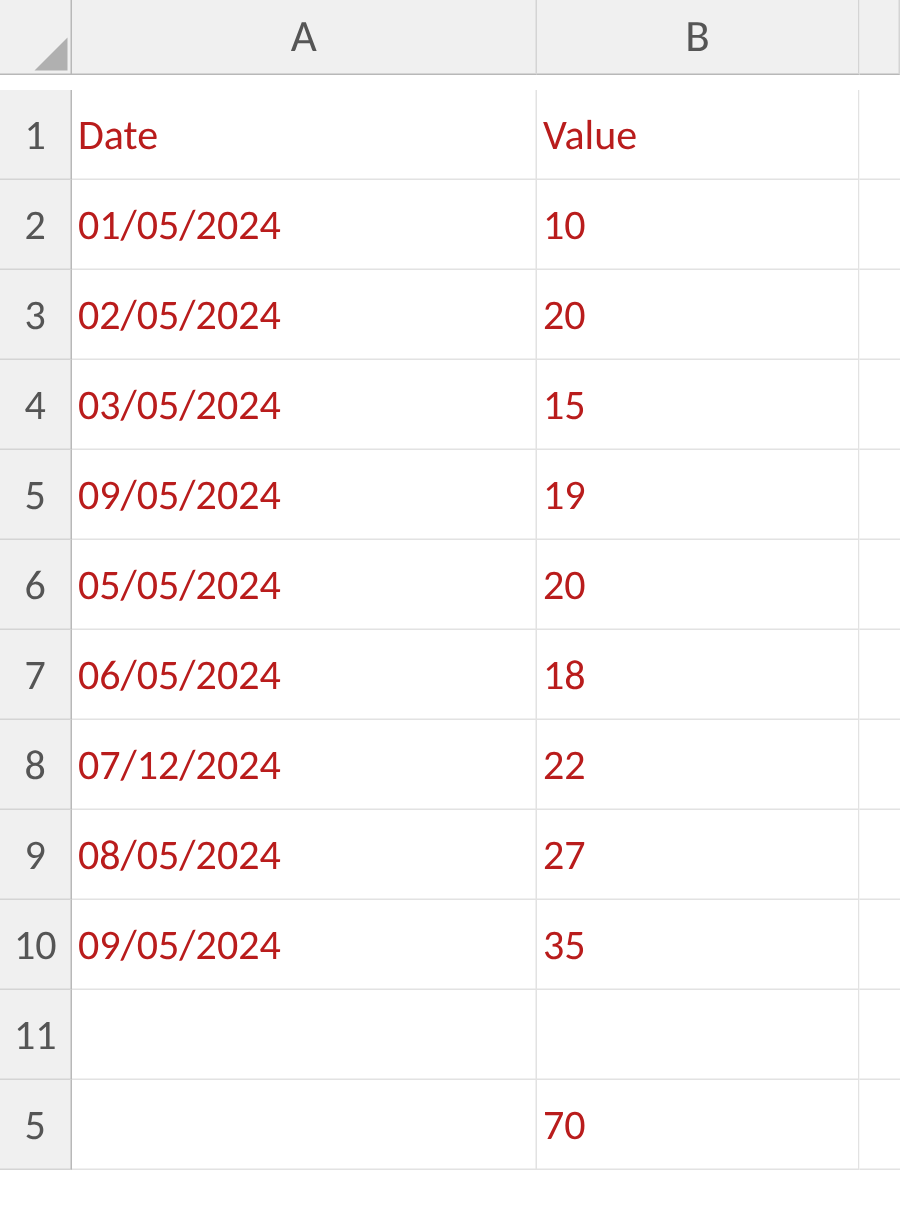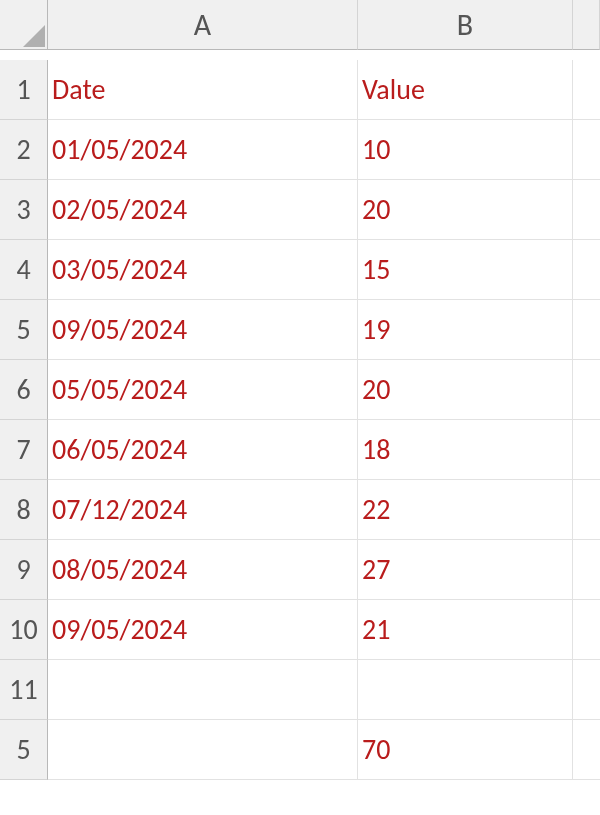--- a/index.html
+++ b/index.html
@@ -124,21 +124,21 @@
   <div class="cell">22</div>
   <div class="cell edge-right"></div>
 
   <div class="row-header">9</div>
   <div class="cell">08/05/2024</div>
   <div class="cell">27</div>
   <div class="cell edge-right"></div>
 
   <div class="row-header">10</div>
   <div class="cell">09/05/2024</div>
-  <div class="cell">21</div>
+  <div class="cell">35</div>
   <div class="cell edge-right"></div>
 
   <div class="row-header">11</div>
   <div class="cell"></div>
   <div class="cell"></div>
   <div class="cell edge-right"></div>
 
   <div class="row-header">5</div>
   <div class="cell"></div>
   <div class="cell">70</div>

